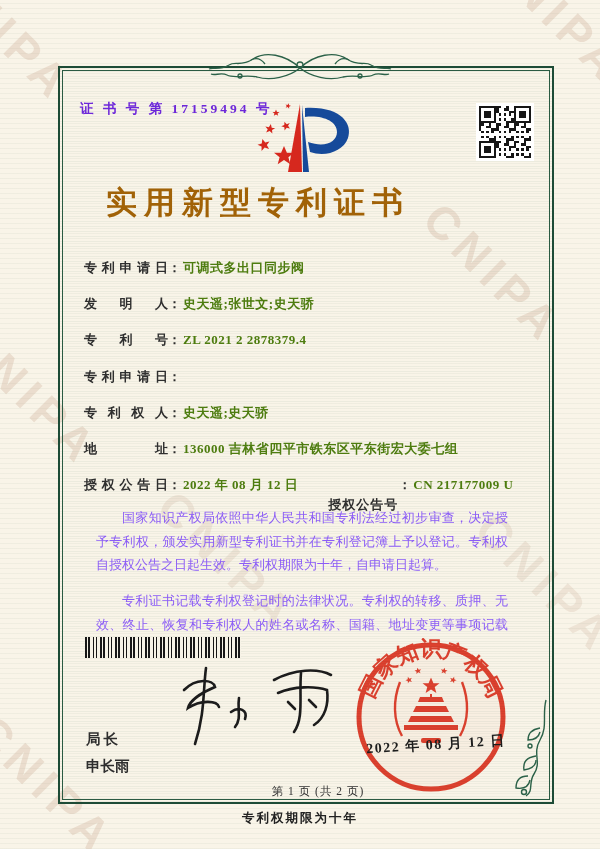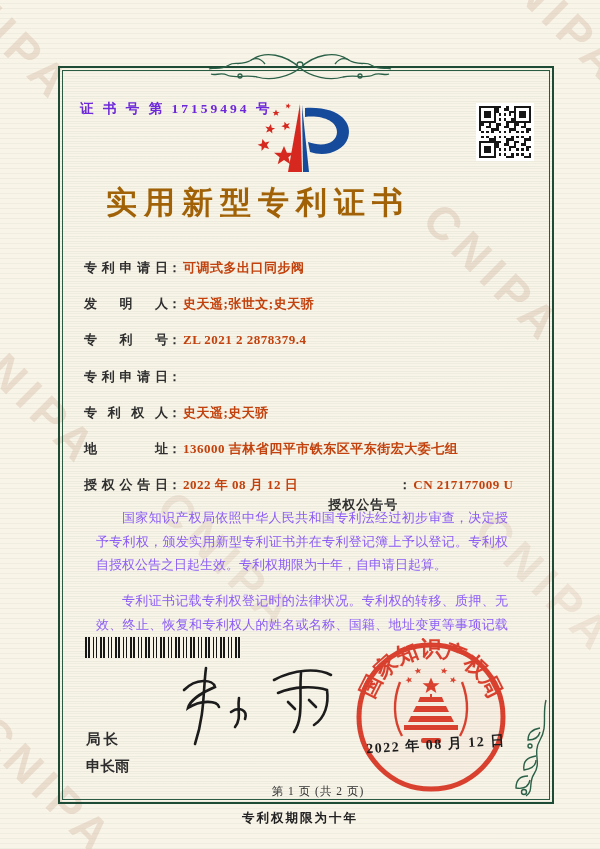--- a/index.html
+++ b/index.html
@@ -46,21 +46,21 @@
   .title{
     left:58px;top:182px;width:400px;text-align:center;
     font-size:31px;font-weight:700;letter-spacing:7px;color:#a16207;
   }
   
   .fields{left:84px;top:250px;width:450px;}
   .frow{height:36.2px;display:flex;align-items:center;font-size:13px;white-space:nowrap;}
   .lab{display:inline-block;width:84px;text-align:justify;text-align-last:justify;font-weight:700;color:#2f2f2f;}
   .lab2{display:inline-block;font-weight:700;color:#2f2f2f;letter-spacing:1px;margin-left:30px;margin-top:40px;}
   .colon{font-weight:700;margin-right:2px;}
-  .val{font-weight:600;color:#c2410c;letter-spacing:0.5px;}
+  .val{font-weight:600;color:#4d7c0f;letter-spacing:0.5px;}
   
   .bodytext{left:84px;top:494px;width:436px;}
   .bodytext p{margin:12px;font-size:13px;line-height:1.82;text-align:justify;text-indent:2em;color:#8b5cf6;font-weight:500;}
   
   .barcode{
     left:85px;top:637px;width:156px;height:21px;
     background:repeating-linear-gradient(90deg,
       #171717 0 2px, #f7f3e7 2px 3px,
       #171717 3px 5px, #f7f3e7 5px 8px,
       #171717 8px 9px, #f7f3e7 9px 11px,

